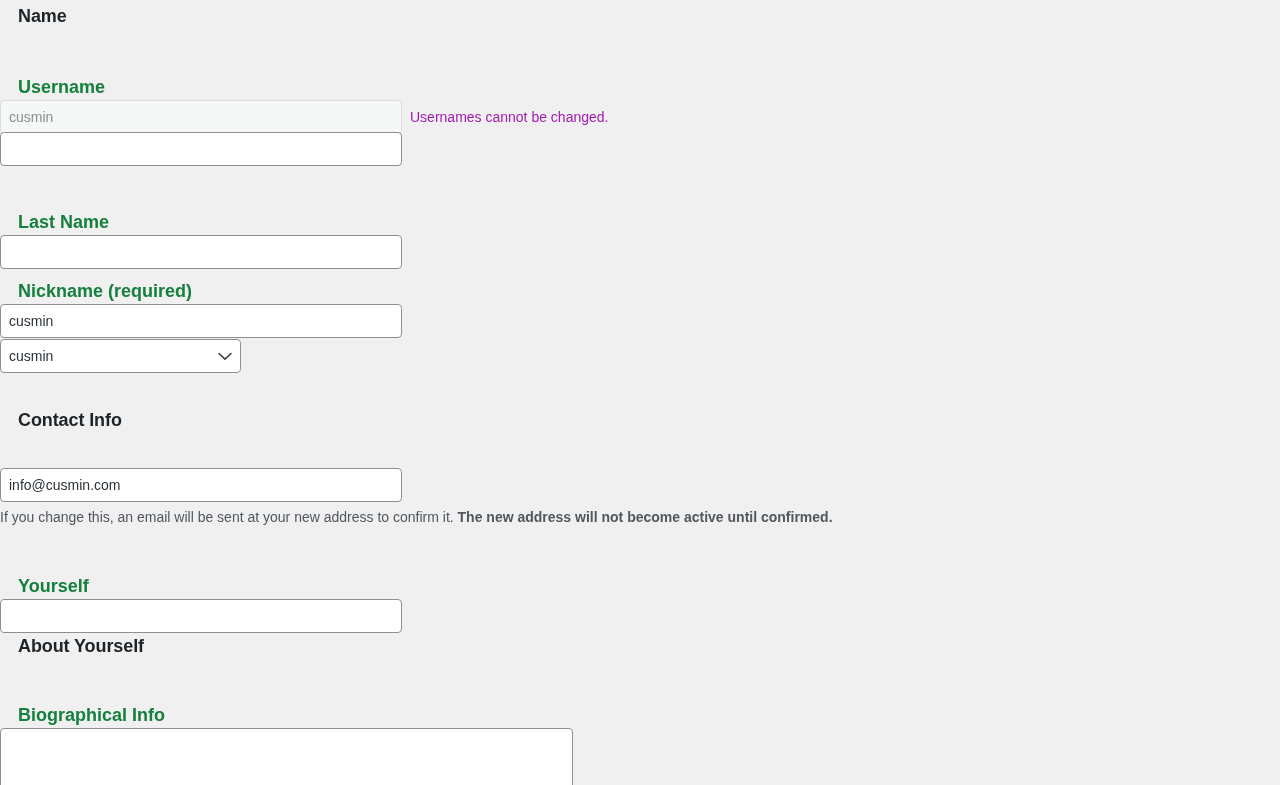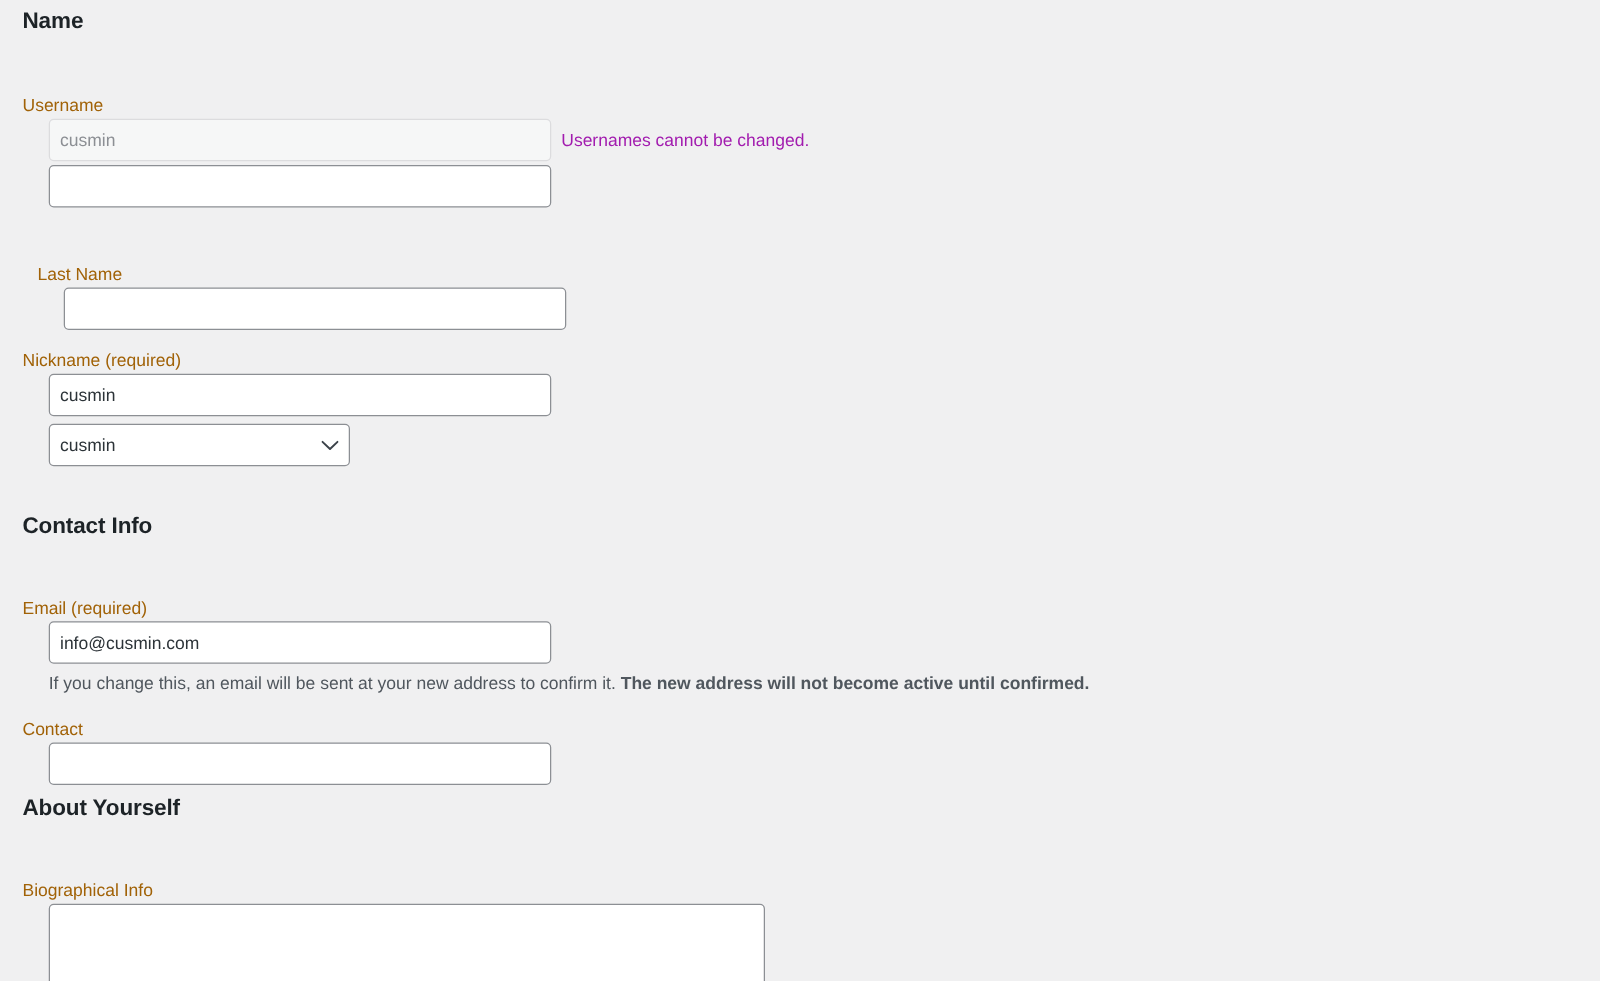--- a/index.html
+++ b/index.html
@@ -32,29 +32,28 @@
     margin: 0;
     padding: 0;
     letter-spacing: -0.1px;
   }
   .label-cell {
     width: 254px;
     min-width: 254px;
     box-sizing: border-box;
     padding-left: 18px;
     padding-top: 9px;
-    font-size: 14px;
-    font-weight: normal;
-    color: #a16207;
+    font-size: 18px;
+    font-weight: bold;
+    color: #15803d;
     line-height: 1.4;
   }
   .field-cell {
     flex: 1;
     padding-top: 0;
-    padding-left: 39px;
   }
 
   
   .text-input {
     box-sizing: border-box;
     width: 402px;
     height: 34px;
     padding: 0 8px;
     font-family: "Liberation Sans", sans-serif;
     font-size: 14px;
@@ -148,21 +147,21 @@
   }
 
   
   .abs { position: absolute; }
   #heading-name      { left: 18px;  top: 5px;   }
   #heading-contact   { left: 18px;  top: 409px; }
   #heading-about     { left: 18px;  top: 635px; text-align: center; }
 
   #row-username      { left: 0;     top: 66px;  }
   #row-firstname     { left: 0;     top: 132px; }
-  #row-lastname      { left: 12px;     top: 201px; }
+  #row-lastname      { left: 0;     top: 201px; }
   #row-nickname      { left: 0;     top: 270px; }
   #row-displayname   { left: 0;     top: 339px; }
   #row-email         { left: 0;     top: 468px; }
   #row-website       { left: 0;     top: 565px; }
   #row-bio           { left: 0;     top: 694px; }
 
   .abs .label-cell { padding-top: 9px; }
 </style>
 </head>
 <body>
@@ -208,31 +207,30 @@
             <path d="M1 1.5 L7 7.2 L13 1.5" fill="none" stroke="#3c434a" stroke-width="1.6" stroke-linecap="round" stroke-linejoin="round"></path>
           </svg>
         </span>
       </div>
     </div>
   </div>
 
   <h2 class="section-heading abs" id="heading-contact">Contact Info</h2>
 
   <div class="row abs" id="row-email">
-    <div class="label-cell">Email (required)</div>
     <div class="field-cell">
       <input class="text-input" type="text" value="info@cusmin.com" style="">
       <p class="description">
         <span>If you change this, an email will be sent at your new address to confirm it. </span><strong>The new address will not become active until confirmed.</strong>
       </p>
     </div>
   </div>
 
   <div class="row abs" id="row-website">
-    <div class="label-cell">Contact</div>
+    <div class="label-cell">Yourself</div>
     <div class="field-cell">
       <input class="text-input" type="text" value="" style="">
     </div>
   </div>
 
   <h2 class="section-heading abs" id="heading-about">About Yourself</h2>
 
   <div class="row abs" id="row-bio">
     <div class="label-cell">Biographical Info</div>
     <div class="field-cell">

